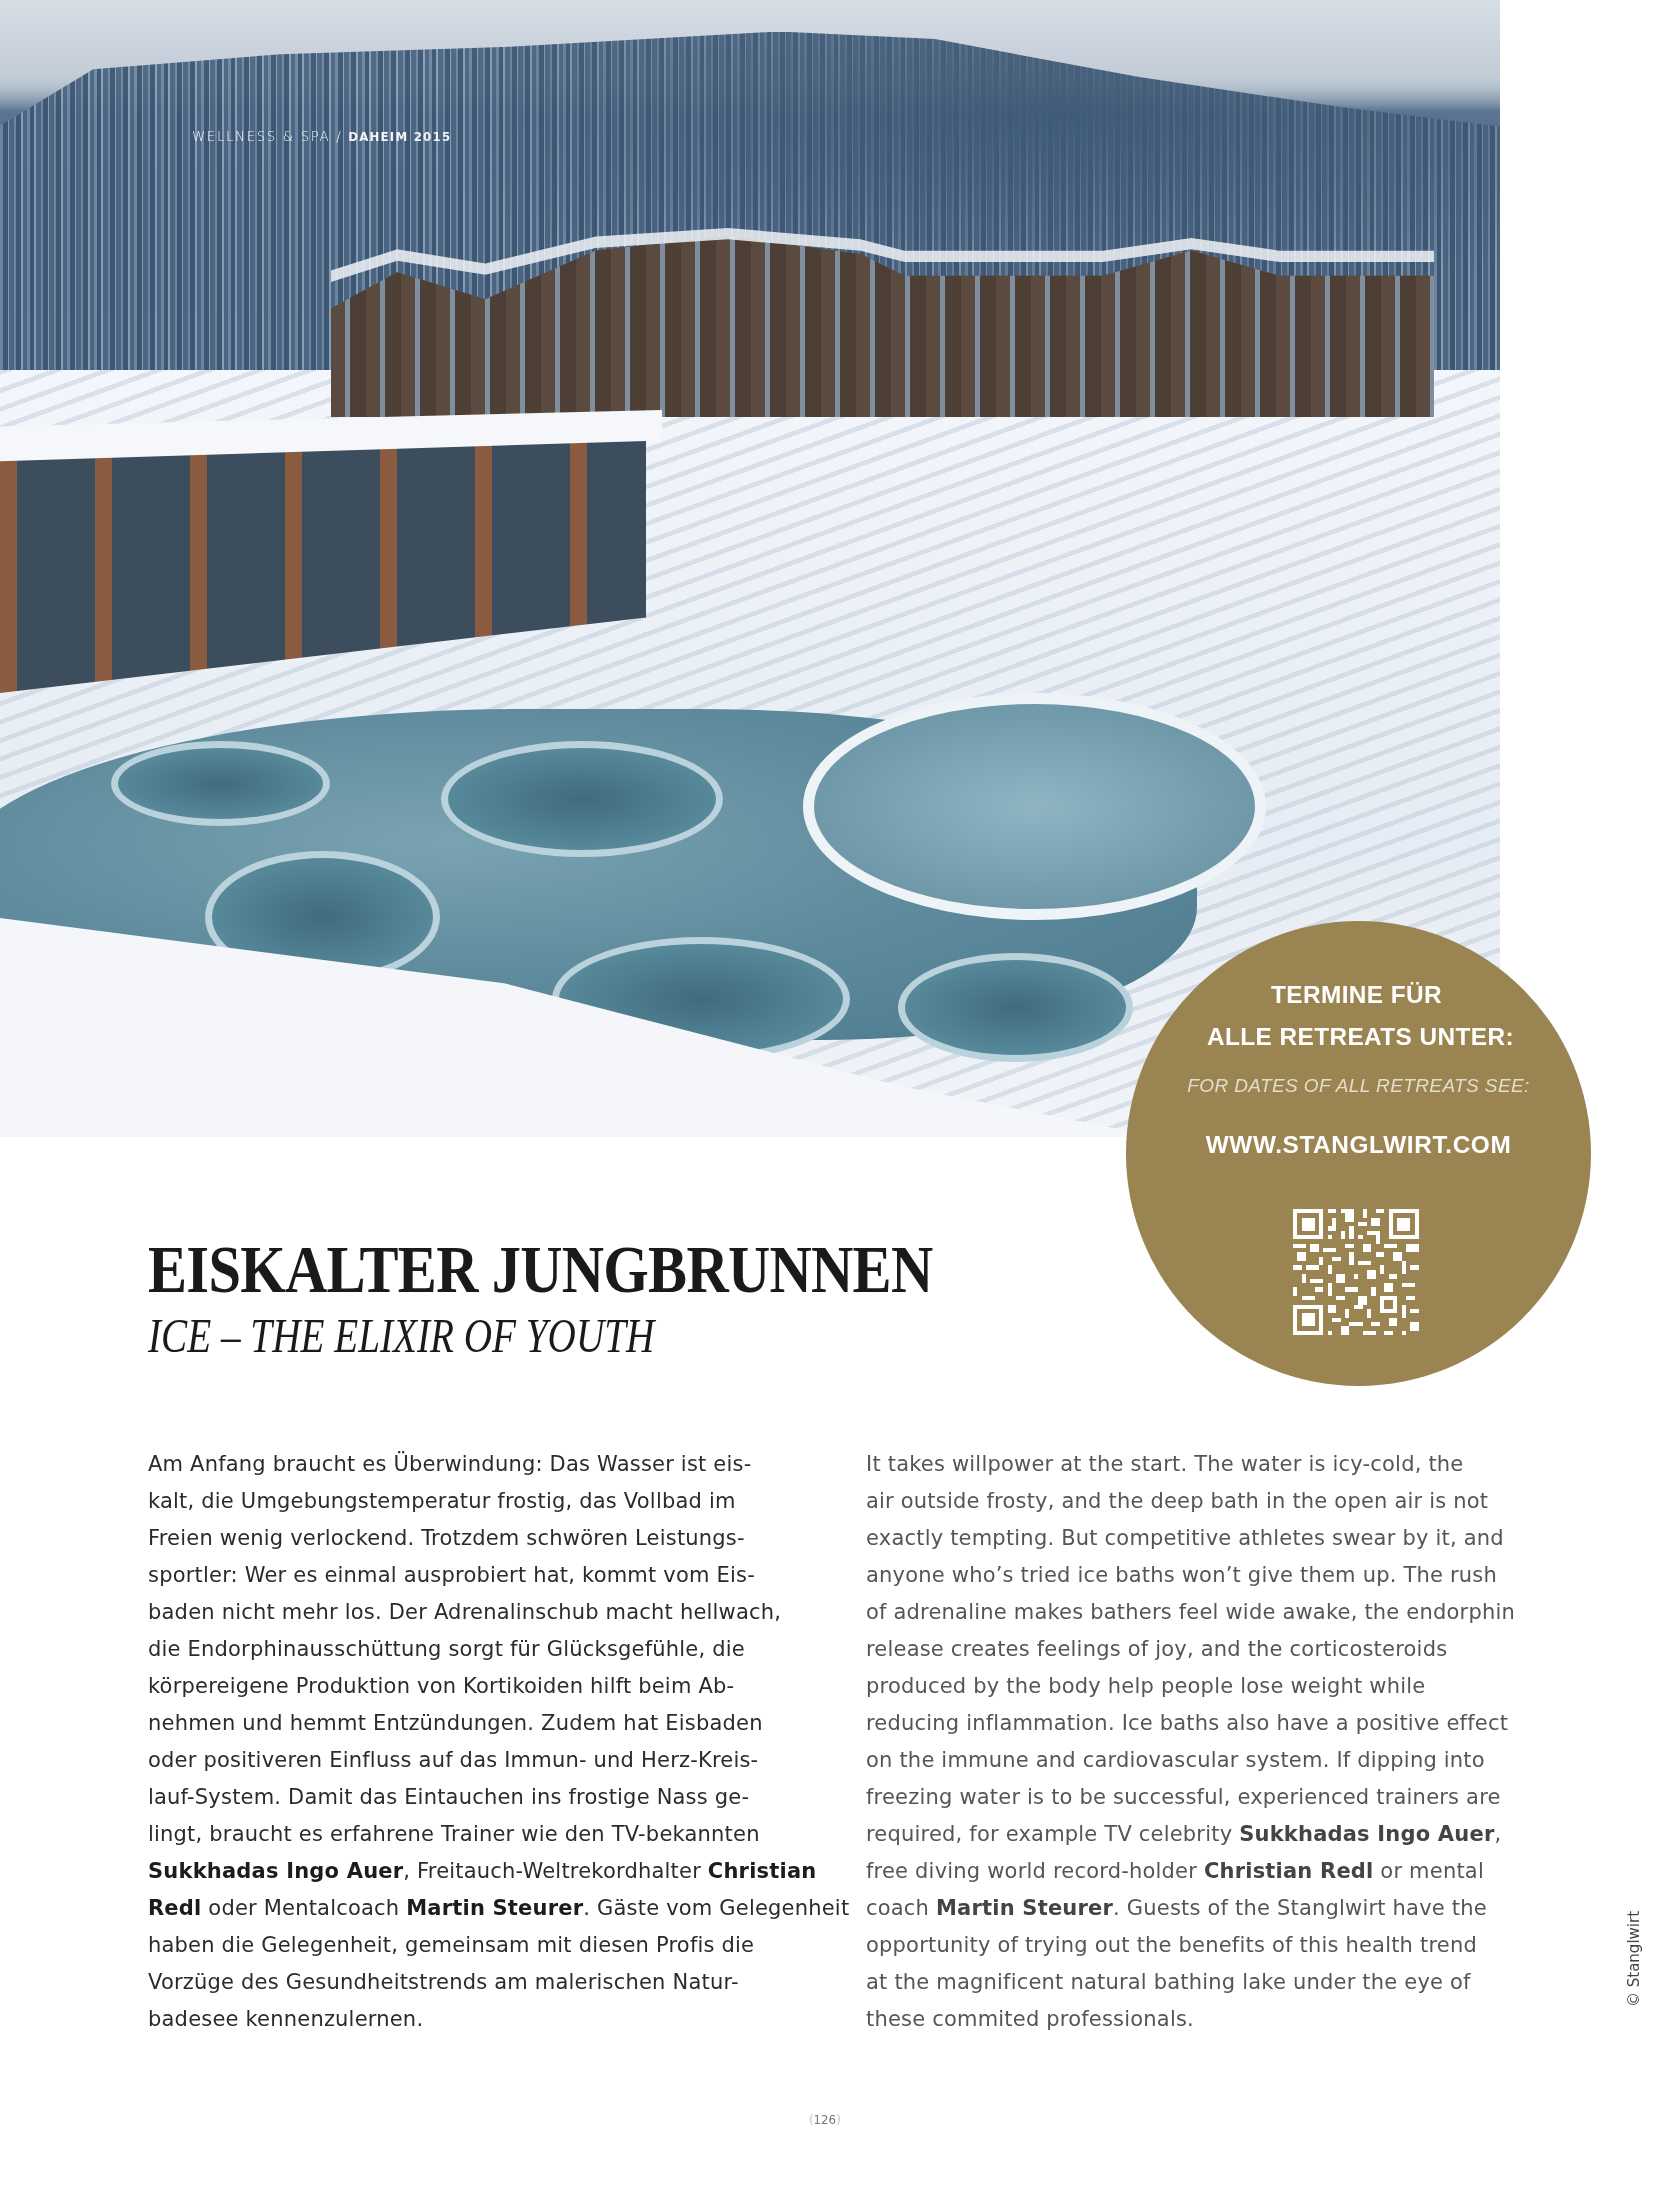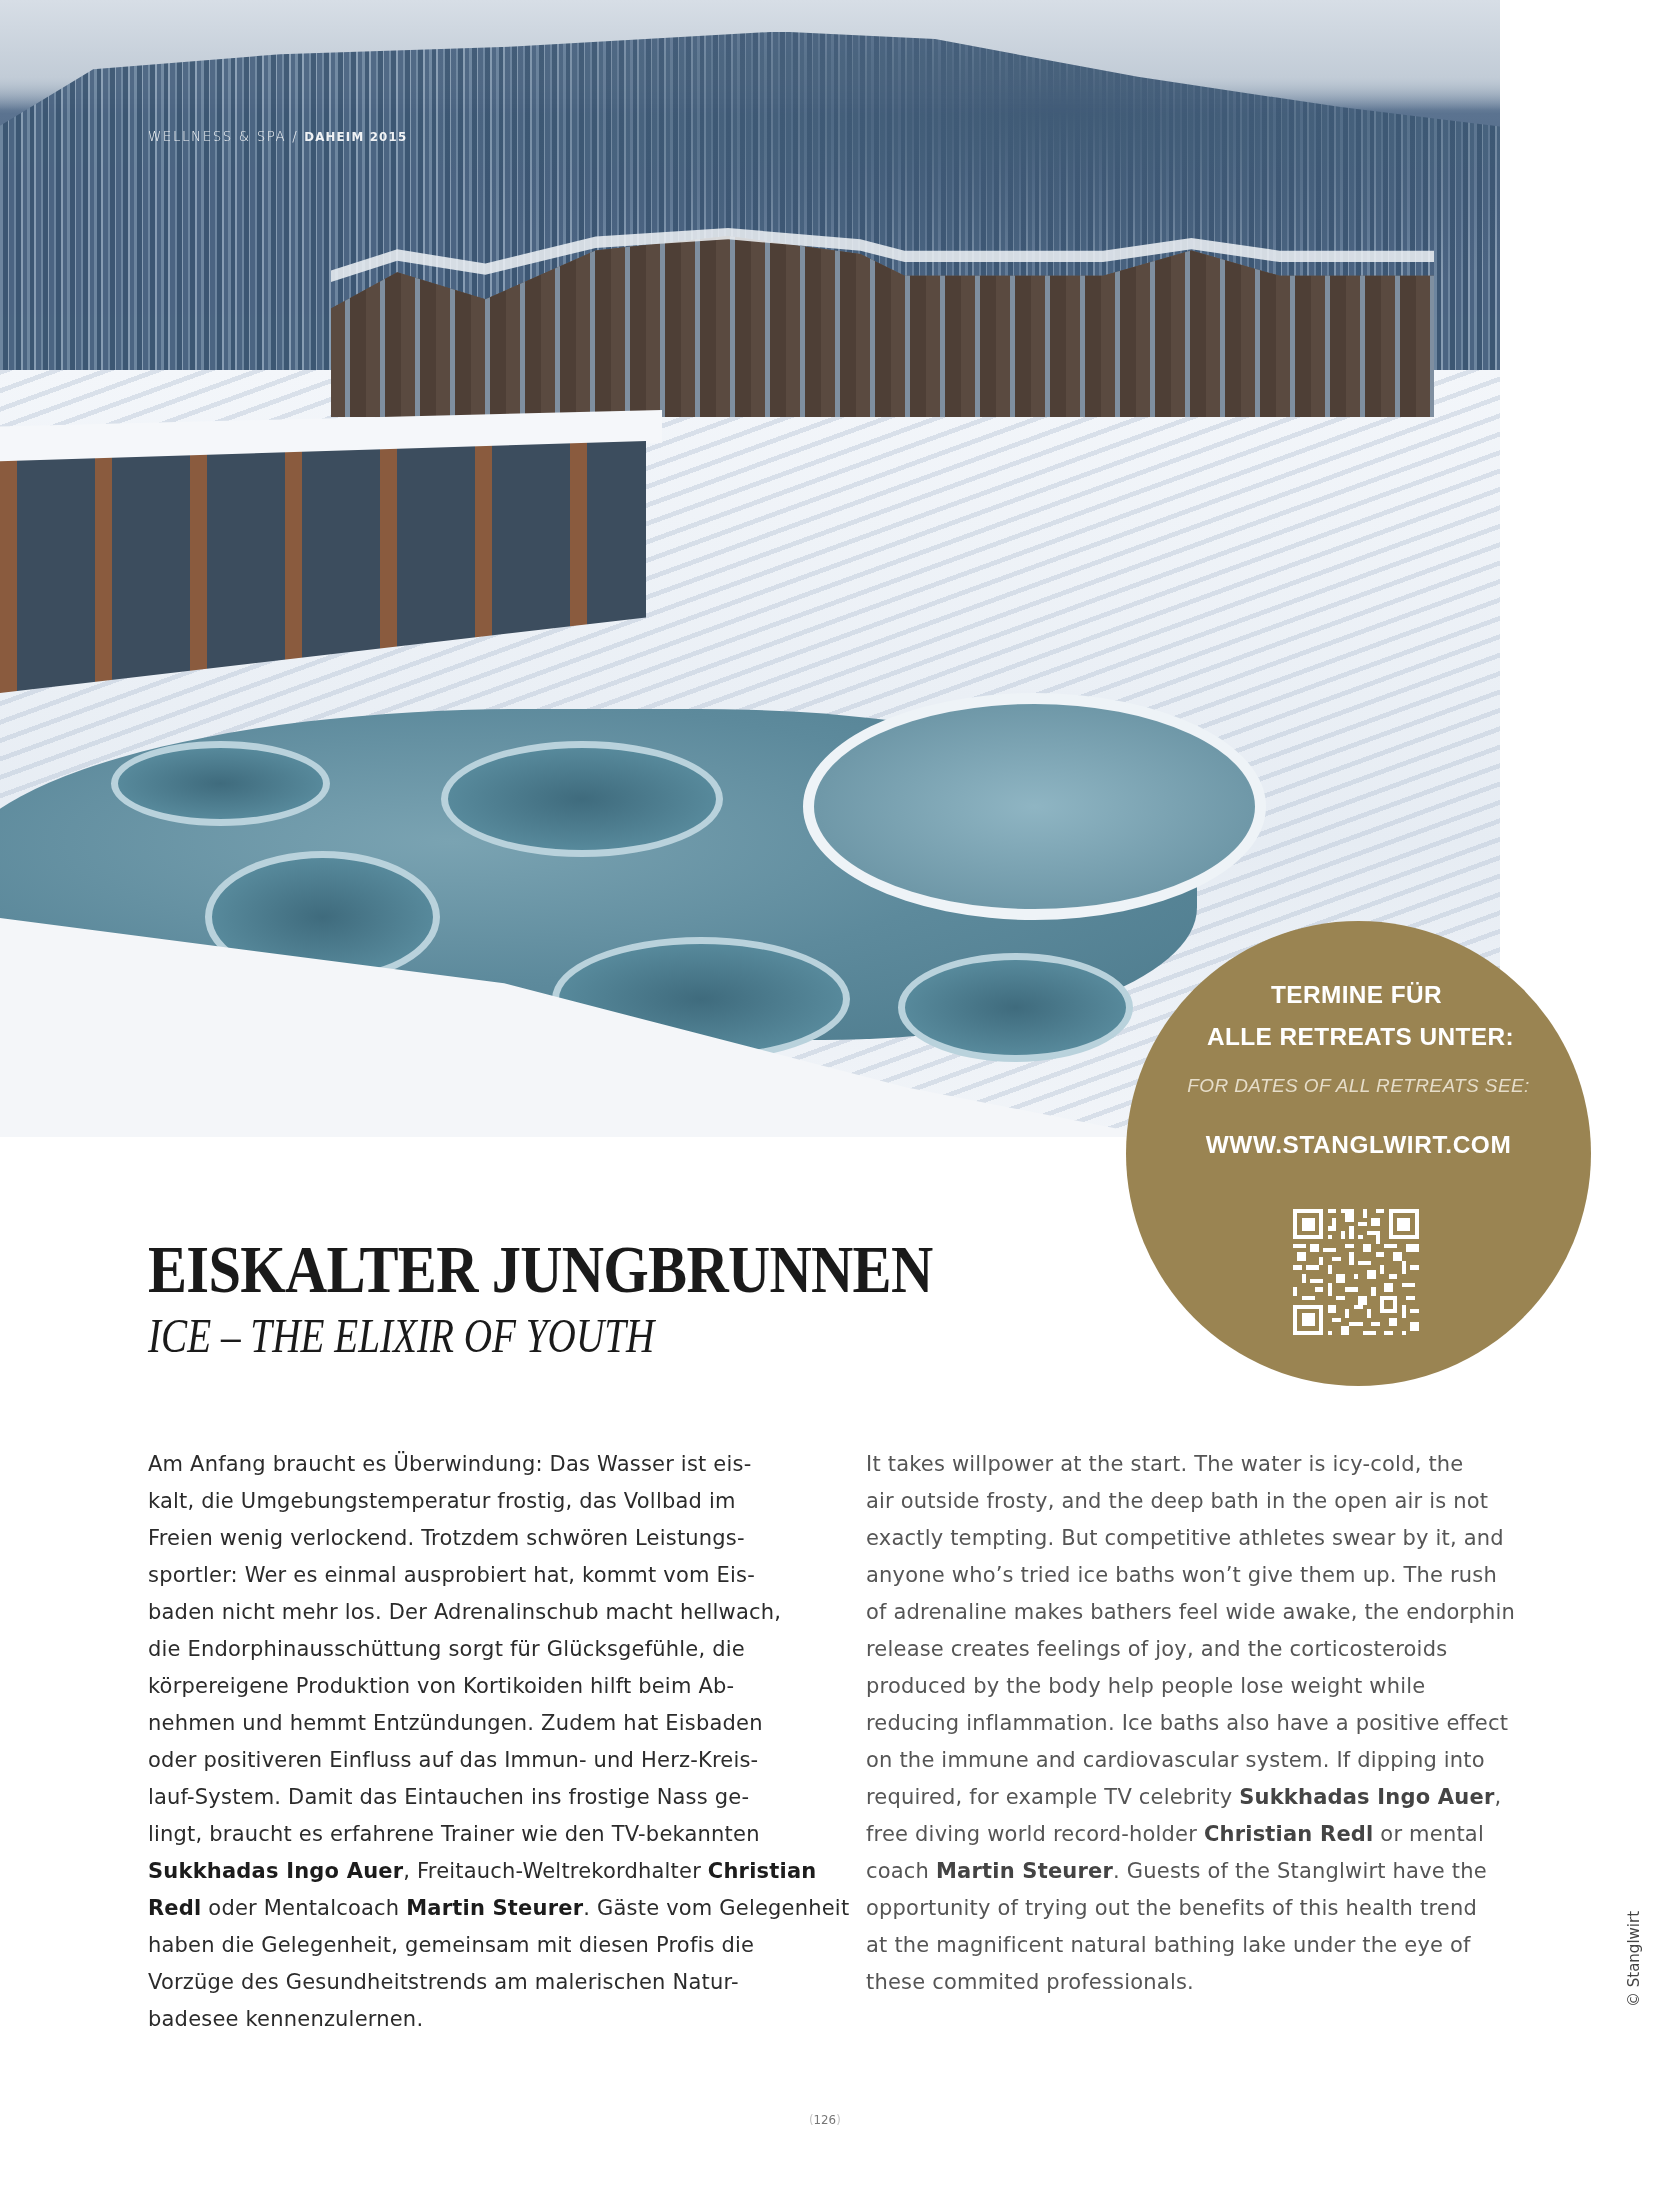--- a/index.html
+++ b/index.html
@@ -34,21 +34,21 @@
   .hero .spa-roof { position: absolute; left: 0; top: 410px; width: 662px; height: 55px; background: #f5f7fa;
     clip-path: polygon(0 30%, 100% 0, 100% 60%, 0 100%); }
   .hero .pool { position: absolute; left: -47px; top: 709px; width: 1244px; height: 331px; border-radius: 46% 40% 30% 45% / 50% 45% 40% 50%;
     background: radial-gradient(ellipse at 40% 40%, #7aa3b2 0%, #5d8a9c 50%, #4c7a8c 100%); }
   .hero .pool .basin { position: absolute; border-radius: 50%; background: radial-gradient(ellipse, #3f6b7d 0%, #57899b 70%, #9ec0cc 100%); border: 7.9px solid #b9d2dc; }
   .hero .pool-right { position: absolute; left: 803px; top: 693px; width: 441px; height: 205px; border-radius: 50%;
     background: radial-gradient(ellipse, #8fb5c3 0%, #6f98a8 70%, #d9e6ec 100%); border: 11px solid #eef3f7; }
   .hero .snowbank { position: absolute; left: -31.5px; top: 914px; width: 1339px; height: 315px; background: #f4f6f9;
     clip-path: polygon(0 0, 40% 22%, 70% 55%, 100% 80%, 100% 100%, 0 100%); }
   .running-head { position: absolute; left: 148px; top: 129px; font-size: 13.4px; letter-spacing: 1.6px; color: rgba(255,255,255,0.92); white-space: nowrap; }
-  .running-head .light { font-weight: 300; }
+  .running-head .light { font-weight: 300; padding-left: 44px; }
   .running-head .bold { font-weight: 700; font-size: 11.8px; letter-spacing: 1.2px; }
 
   
   .badge { position: absolute; left: 1126px; top: 921px; width: 465px; height: 465px; border-radius: 50%; background: #9a8452;
     text-align: center; color: #ffffff; font-family: "Liberation Sans", sans-serif; }
   .badge .line1 { position: absolute; left: 0; right: 4px; top: 60px; font-size: 24.4px; font-weight: 700; letter-spacing: 0.4px; }
   .badge .line2 { position: absolute; left: 4px; right: 0; top: 102px; font-size: 24.4px; font-weight: 700; letter-spacing: 0.4px; }
   .badge .line3 { position: absolute; left: 0; right: 0; top: 154px; font-size: 19px; font-style: italic; font-weight: 400; color: #e6ddc9; letter-spacing: 0.4px; }
   .badge .url { position: absolute; left: 0; right: 0; top: 210px; font-size: 24.4px; font-weight: 700; letter-spacing: 0.6px; color: #ffffff; text-decoration: none; }
   .badge .qr { position: absolute; left: 167px; top: 288px; width: 126px; height: 126px; }
@@ -212,20 +212,21 @@
 <div class="col col-right">
   <span class="ln">It takes willpower at the start. The water is icy-cold, the</span>
   <span class="ln">air outside frosty, and the deep bath in the open air is not</span>
   <span class="ln">exactly tempting. But competitive athletes swear by it, and</span>
   <span class="ln">anyone who’s tried ice baths won’t give them up. The rush</span>
   <span class="ln">of adrenaline makes bathers feel wide awake, the endorphin</span>
   <span class="ln">release creates feelings of joy, and the corticosteroids</span>
   <span class="ln">produced by the body help people lose weight while</span>
   <span class="ln">reducing inflammation. Ice baths also have a positive effect</span>
   <span class="ln">on the immune and cardiovascular system. If dipping into</span>
+  <span class="ln">freezing water is to be successful, experienced trainers are</span>
   <span class="ln"><span>required, for example TV celebrity </span><b>Sukkhadas Ingo Auer</b><span>,</span></span>
   <span class="ln"><span>free diving world record-holder </span><b>Christian Redl</b><span> or mental</span></span>
   <span class="ln"><span>coach </span><b>Martin Steurer</b><span>. Guests of the Stanglwirt have the</span></span>
   <span class="ln">opportunity of trying out the benefits of this health trend</span>
   <span class="ln">at the magnificent natural bathing lake under the eye of</span>
   <span class="ln">these commited professionals.</span>
 </div>
 
 <div class="credit">© Stanglwirt</div>
 <div class="folio">

